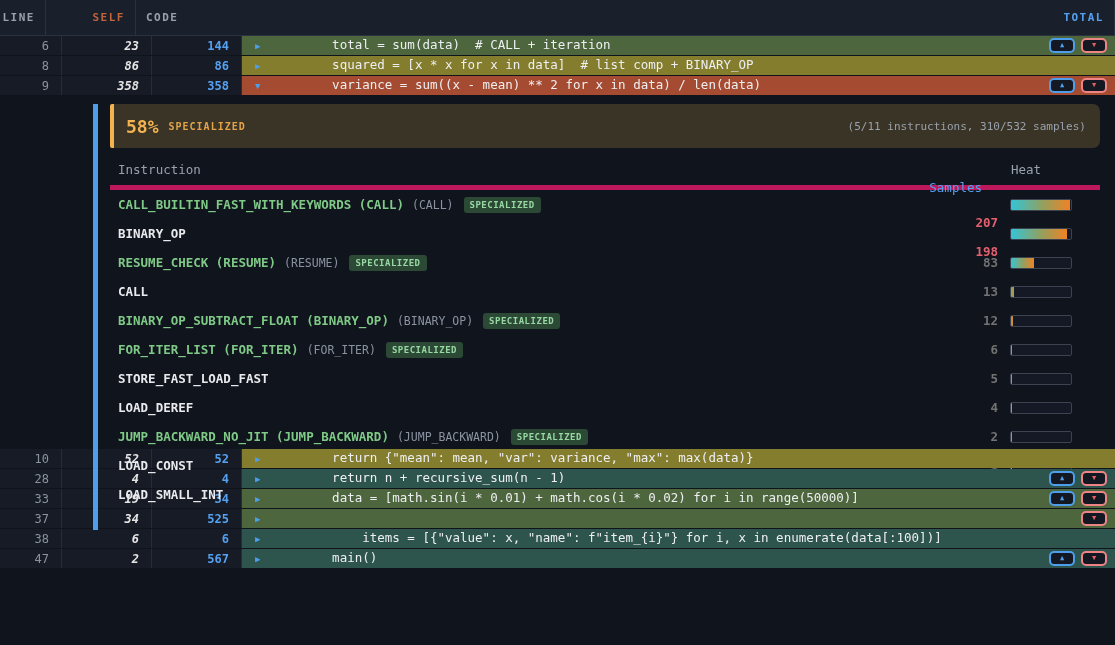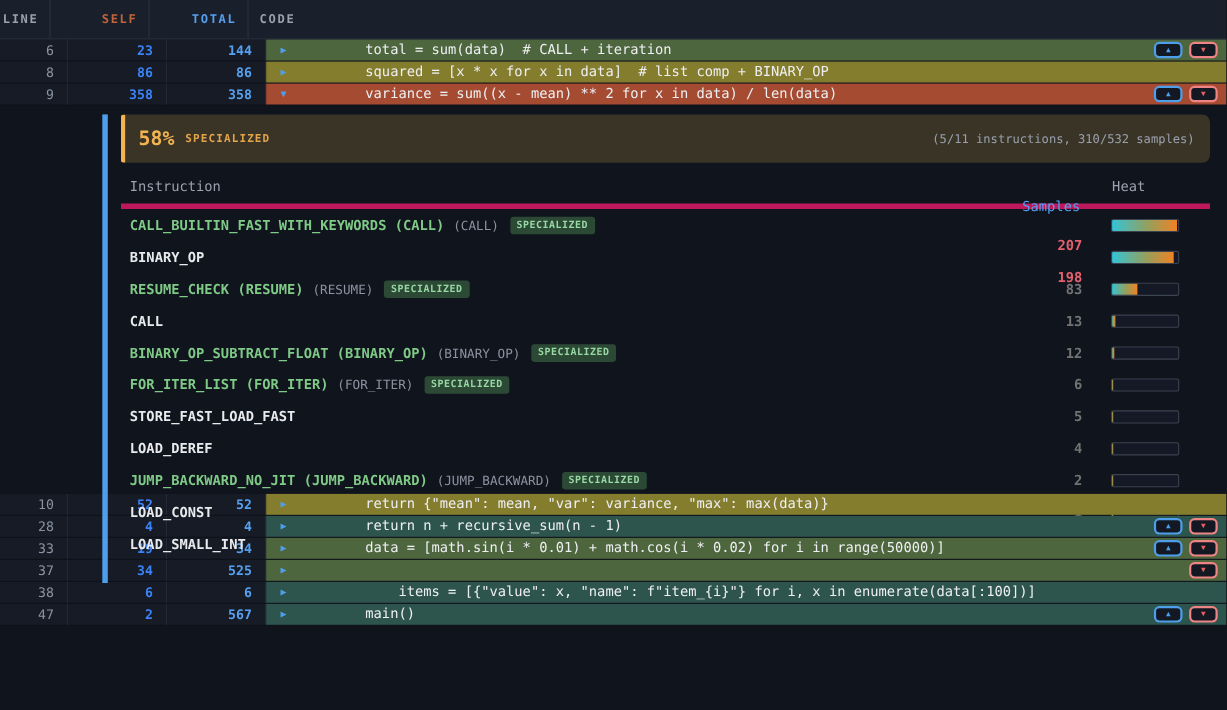--- a/index.html
+++ b/index.html
@@ -25,21 +25,21 @@
   .grid-header .h-code { flex:1; justify-content:flex-start; padding-left:10px; border-right:none; }
 
   
   .crow { display:flex; height:20px; align-items:stretch; border-bottom:1px solid #0f131b; }
   .crow .cell {
     background:#161b25; border-right:1px solid #262d39;
     display:flex; align-items:center; justify-content:flex-end;
     padding-right:12px; font-size:12px;
   }
   .crow .c-line { width:62px; color:#8b93a1; }
-  .crow .c-self { width:90px; color:#3b82f6; font-weight:bold; }
+  .crow .c-self { width:90px; color:#e5e5e5; font-weight:bold;font-style:italic; }
   .crow .c-total { width:90px; color:#55a0f0; font-weight:bold; }
   .codecell { flex:1; display:flex; align-items:center; position:relative; }
   .h-green { background:#4d663d; }
   .h-olive { background:#857d2e; }
   .h-red   { background:#a54b31; }
   .h-teal  { background:#2e544e; }
   .expander { width:44px; padding-left:13px; font-size:9px; color:#4d9fec; flex-shrink:0; }
   .codecell pre { margin:16px; font-size:12.5px; color:#edeff2; white-space:pre; line-height:1; }
   .btns { margin-left:auto; display:flex; gap:6px; padding-right:8px; flex-shrink:0; }
   .navbtn {
@@ -66,21 +66,21 @@
 
   .itable-header {
     display:flex; align-items:center; height:36px; margin-top:6px;
     border-bottom:5px solid #be185d;
     font-weight:normal; font-size:12.5px; color:#99a1ad;
   }
   .ih-name { flex:1; padding-left:8px; }
   .ih-samples { width:100px; text-align:right; padding-right:28px; color:#55a0f0;margin-top:36px; }
   .ih-heat { width:90px; padding-left:1px; }
 
-  .irow { display:flex; align-items:center; height:29px; font-size:12.5px;gap:14px; }
+  .irow { display:flex; align-items:center; height:29px; font-size:12.5px; }
   .irow-left { flex:1; display:flex; align-items:center; padding-left:8px; }
   .iname { font-weight:bold; white-space:pre; }
   .iname.spec { color:#7fca87; }
   .iname.plain { color:#e8eaed; }
   .ibase { color:#8b93a1; margin-left:8px; font-size:11.5px; }
   .ibadge {
     font-size:9px; font-weight:bold; color:#98d8a3; background:#2c4936;
     padding:3px 6px; border-radius:3px; margin-left:10px; letter-spacing:0.5px;
   }
   .isamples { width:100px; text-align:right; padding-right:12px; font-weight:bold; }
@@ -97,22 +97,22 @@
   }
 </style>
 </head>
 <body>
 
 <div class="app">
 
   <div class="grid-header">
     <div class="hcell h-line">LINE</div>
     <div class="hcell h-self">SELF</div>
+    <div class="hcell h-code">CODE</div>
     <div class="hcell h-total">TOTAL</div>
-    <div class="hcell h-code">CODE</div>
   </div>
 
   <div id="top-rows">
   <div class="crow">
     <div class="cell c-line">6</div>
     <div class="cell c-self">23</div>
     <div class="cell c-total">144</div>
     <div class="codecell h-green">
       <span class="expander">▶</span>
       <pre>    total = sum(data)  # CALL + iteration</pre>

